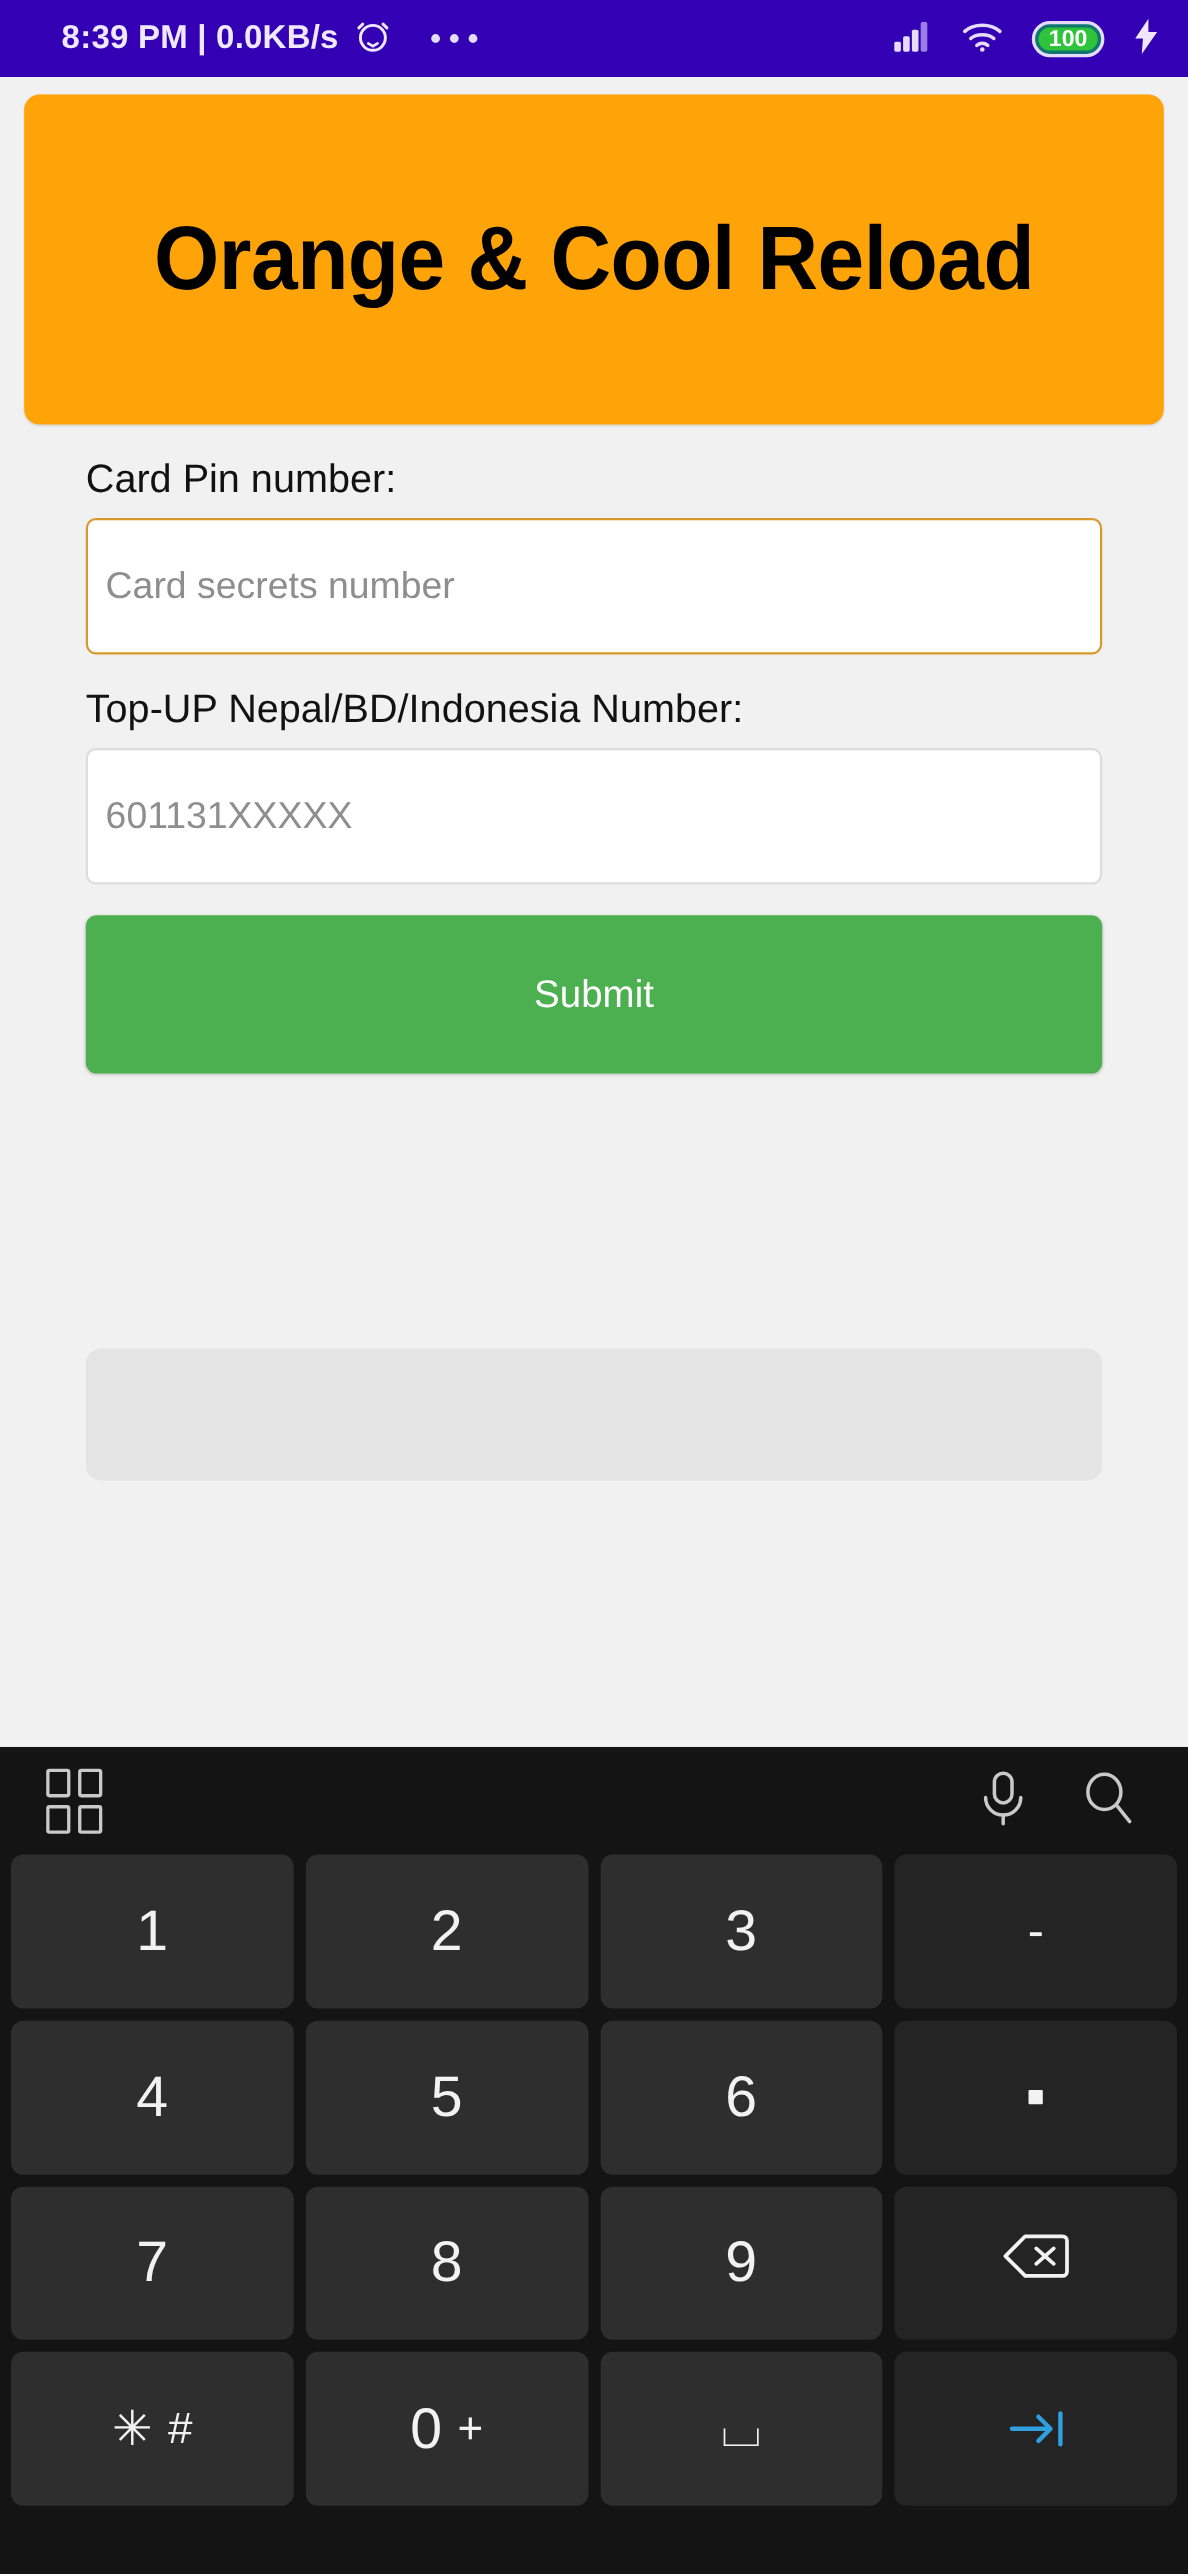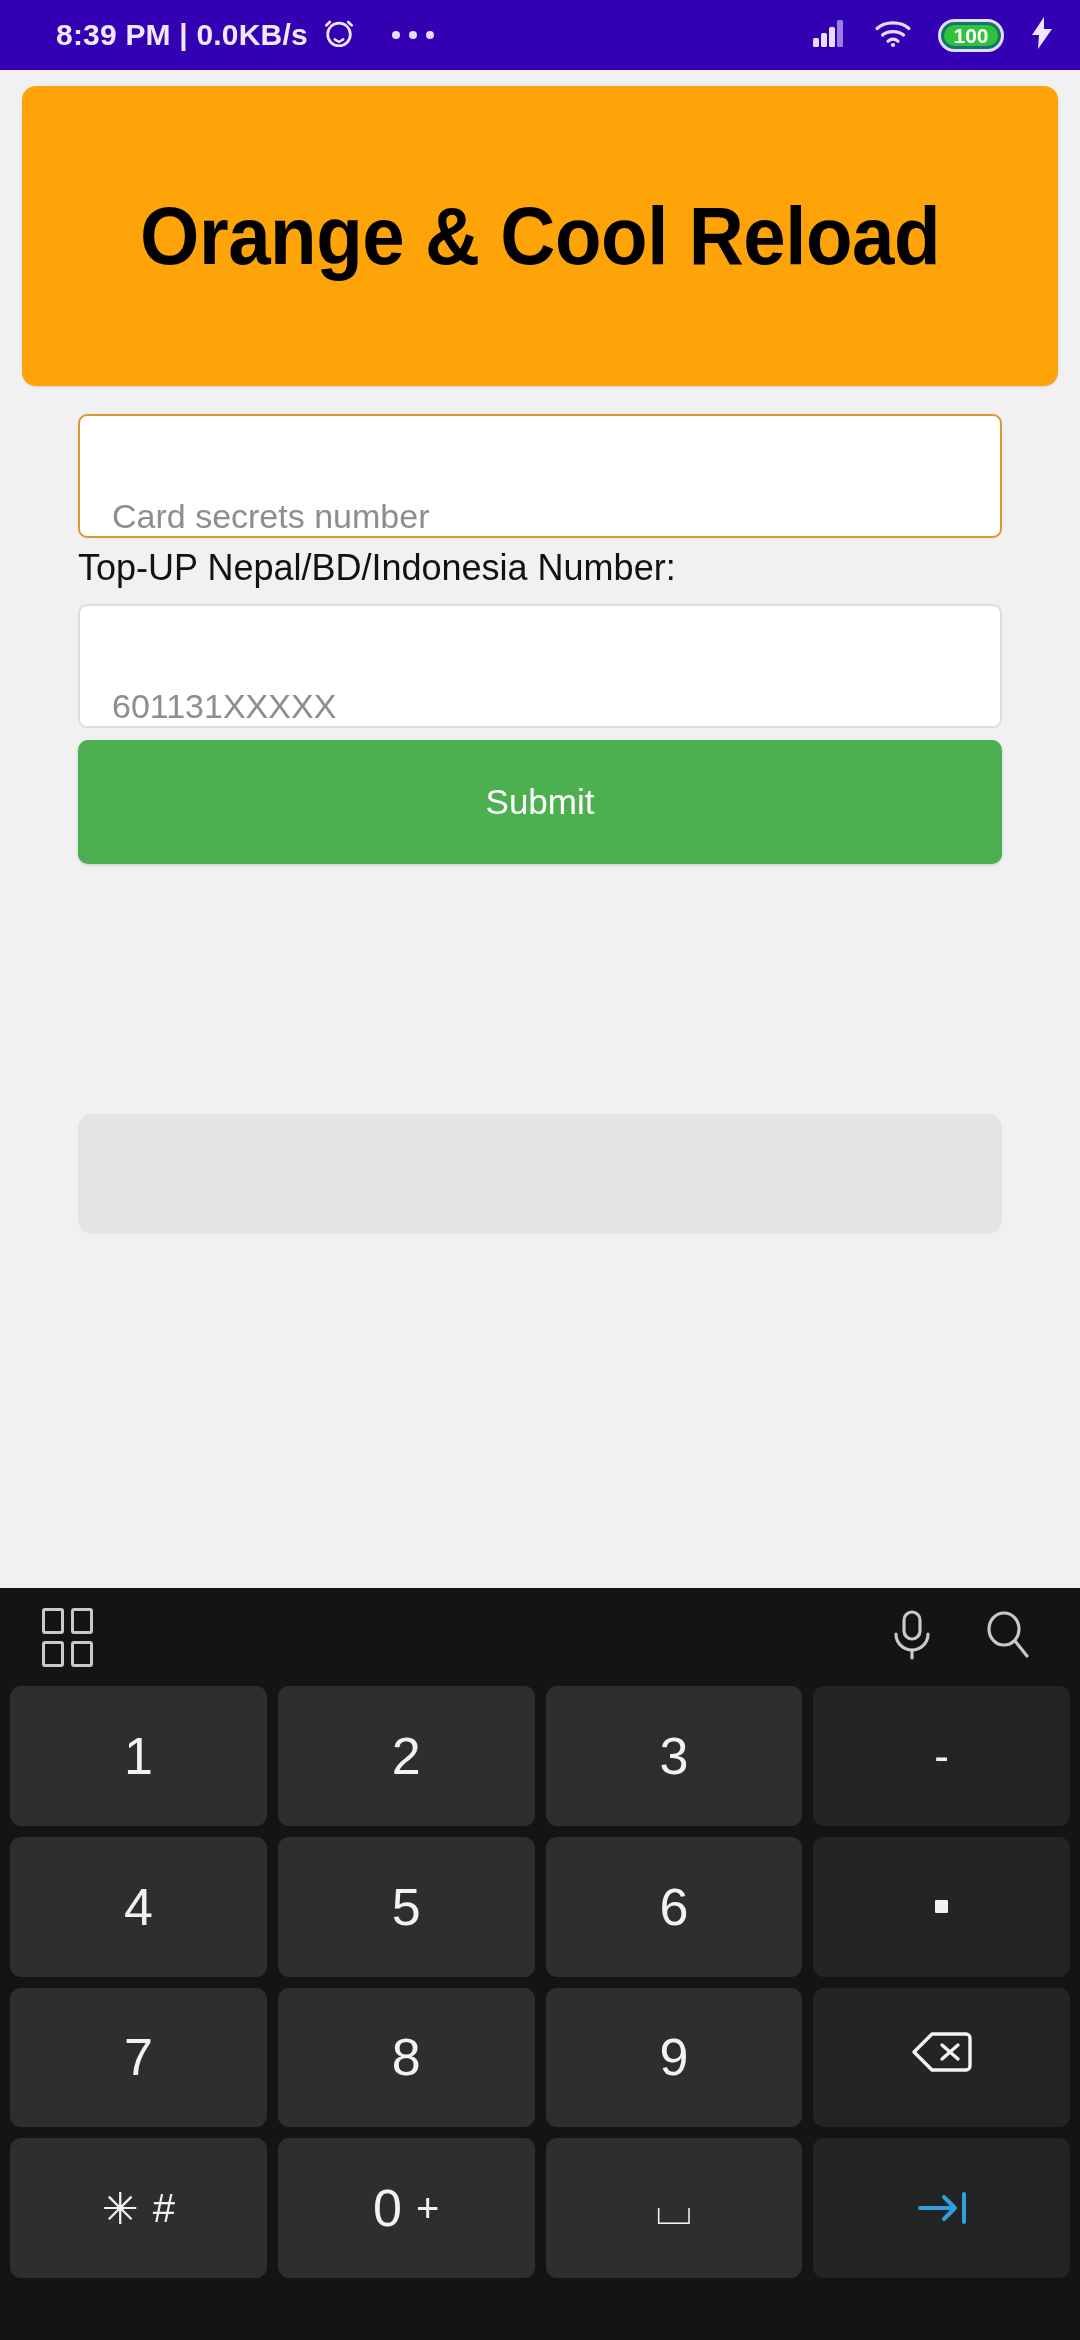--- a/index.html
+++ b/index.html
@@ -87,34 +87,34 @@
     margin-bottom:15px;
     white-space:nowrap;
   }
 
   .input-box {
     width:100%;
     height:124px;
     background:#fff;
     border:2px solid #dcdcdc;
     border-radius:9px;
-    display:flex; align-items:flex-end;
-    padding:0 32px;
-    margin-bottom:9px;
+    display:flex; align-items:center;
+    padding:0 16px;
+    margin-bottom:28px;
   }
   .input-box.focused { border-color:#d79a2b; }
   .input-ph {
     font-size:34px;
     color:#8e8e8e;
     white-space:nowrap;
   }
 
   .submit-btn {
     width:100%;
-    height:124px;
+    height:144px;
     background:#4CAF50;
     border:none;
     border-radius:10px;
     color:#ffffff;
     font-size:35px;
     font-family:"Liberation Sans", sans-serif;
     display:flex; align-items:center; justify-content:center;
     margin-top:12px;
     cursor:pointer;
     box-shadow:0 1px 3px rgba(0,0,0,.18);
@@ -222,20 +222,21 @@
 
   <div class="content">
 
     <div class="header-card">
       <h1>Orange &amp; Cool Reload</h1>
     </div>
 
     <div class="form">
 
       <div>
+        <div class="field-label">Card Pin number:</div>
         <div class="input-box focused">
           <span class="input-ph">Card secrets number</span>
         </div>
       </div>
 
       <div>
         <div class="field-label">Top-UP Nepal/BD/Indonesia Number:</div>
       </div>
 
       <div>

